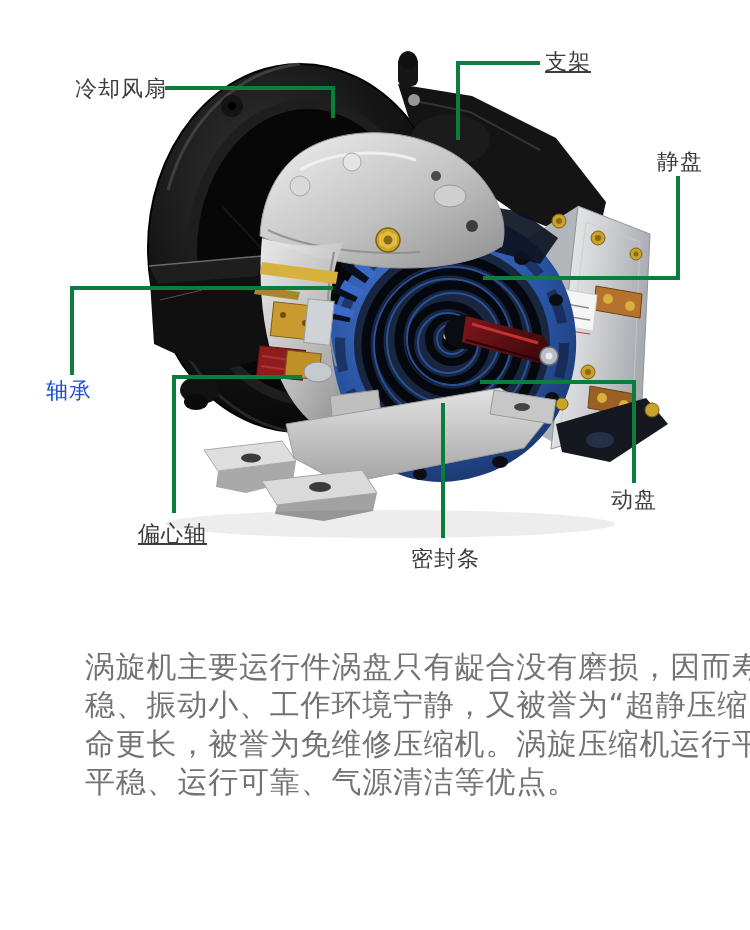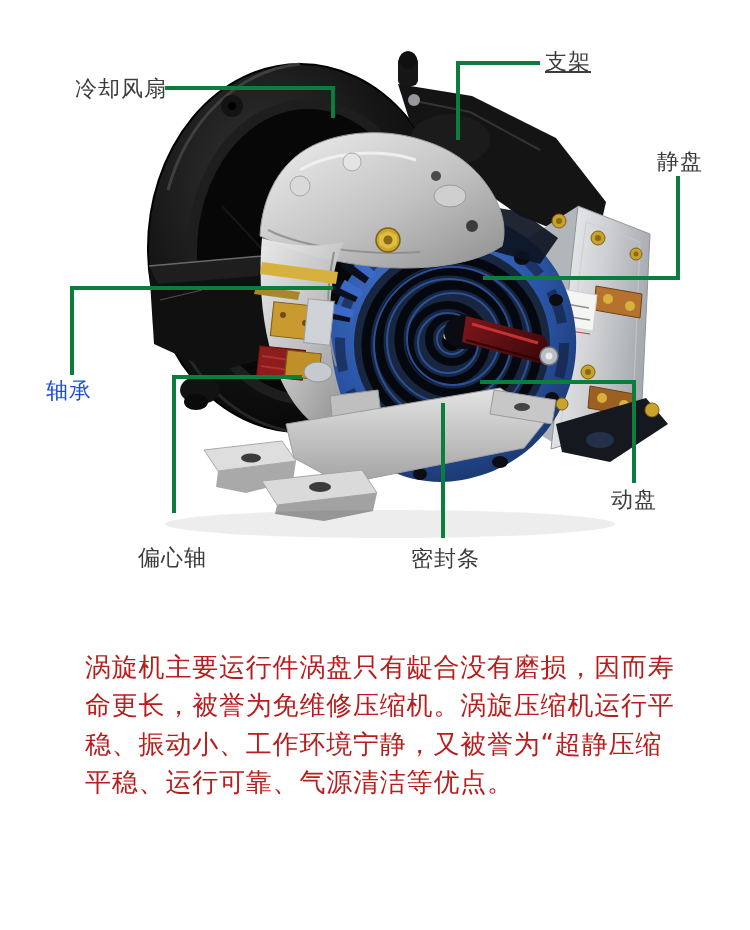--- a/index.html
+++ b/index.html
@@ -6,22 +6,22 @@
   .canvas{
     position:relative;width:750px;height:930px;background:#fff;overflow:hidden;
     font-family:"DejaVu Sans",sans-serif;
   }
   .machine-svg,.callout-svg{position:absolute;left:0;top:0;}
   .callout-label{
     position:absolute;font-size:22px;line-height:24px;color:#3c3c3c;
     white-space:nowrap;letter-spacing:1px;font-family:"DejaVu Sans",sans-serif;
   }
   .paragraph{
-    position:absolute;left:85px;top:648px;width:600px;color:#b91c1c;
-    font-size:26px;letter-spacing:0.8px;
+    position:absolute;left:85px;top:648px;width:600px;color:#737373;
+    font-size:30px;letter-spacing:0.8px;
   }
   .paragraph .pline{height:38.3px;line-height:38.3px;white-space:nowrap;}
 </style>
 </head>
 <body>
 
 <div class="canvas">
 
   <svg class="machine-svg" width="750" height="620" viewBox="0 0 750 620" aria-hidden="true">
     <defs>
@@ -238,24 +238,24 @@
       <polyline class="callout-line" points="302,377 174,377 174,513" stroke="#0d7d3d"></polyline>
       <polyline class="callout-line" points="480,382 634,382 634,483" stroke="#0d7d3d"></polyline>
       <polyline class="callout-line" points="443,403 443,538" stroke="#0d7d3d"></polyline>
     </g>
   </svg>
 
   <div class="callout-label" style="left: 75px; top: 77px; color: rgb(60, 60, 60);">冷却风扇</div>
   <div class="callout-label" style="left: 545px; top: 50px; color: rgb(60, 60, 60); text-decoration: underline;">支架</div>
   <div class="callout-label" style="left: 657px; top: 150px; color: rgb(60, 60, 60);">静盘</div>
   <div class="callout-label" style="left: 46px; top: 379px; color: #1d4ed8;">轴承</div>
-  <div class="callout-label" style="left: 138px; top: 546px; color: rgb(60, 60, 60);">偏心轴</div>
+  <div class="callout-label" style="left: 138px; top: 522px; color: rgb(60, 60, 60); text-decoration: underline;">偏心轴</div>
   <div class="callout-label" style="left: 611px; top: 488px; color: rgb(60, 60, 60);">动盘</div>
   <div class="callout-label" style="left: 411px; top: 547px; color: rgb(60, 60, 60);">密封条</div>
 
   <div class="paragraph">
     <div class="pline">涡旋机主要运行件涡盘只有龊合没有磨损，因而寿</div>
+    <div class="pline">稳、振动小、工作环境宁静，又被誉为“超静压缩</div>
     <div class="pline">命更长，被誉为免维修压缩机。涡旋压缩机运行平</div>
-    <div class="pline">稳、振动小、工作环境宁静，又被誉为“超静压缩</div>
     <div class="pline">平稳、运行可靠、气源清洁等优点。</div>
   </div>
 
 </div>
 
 </body></html>

